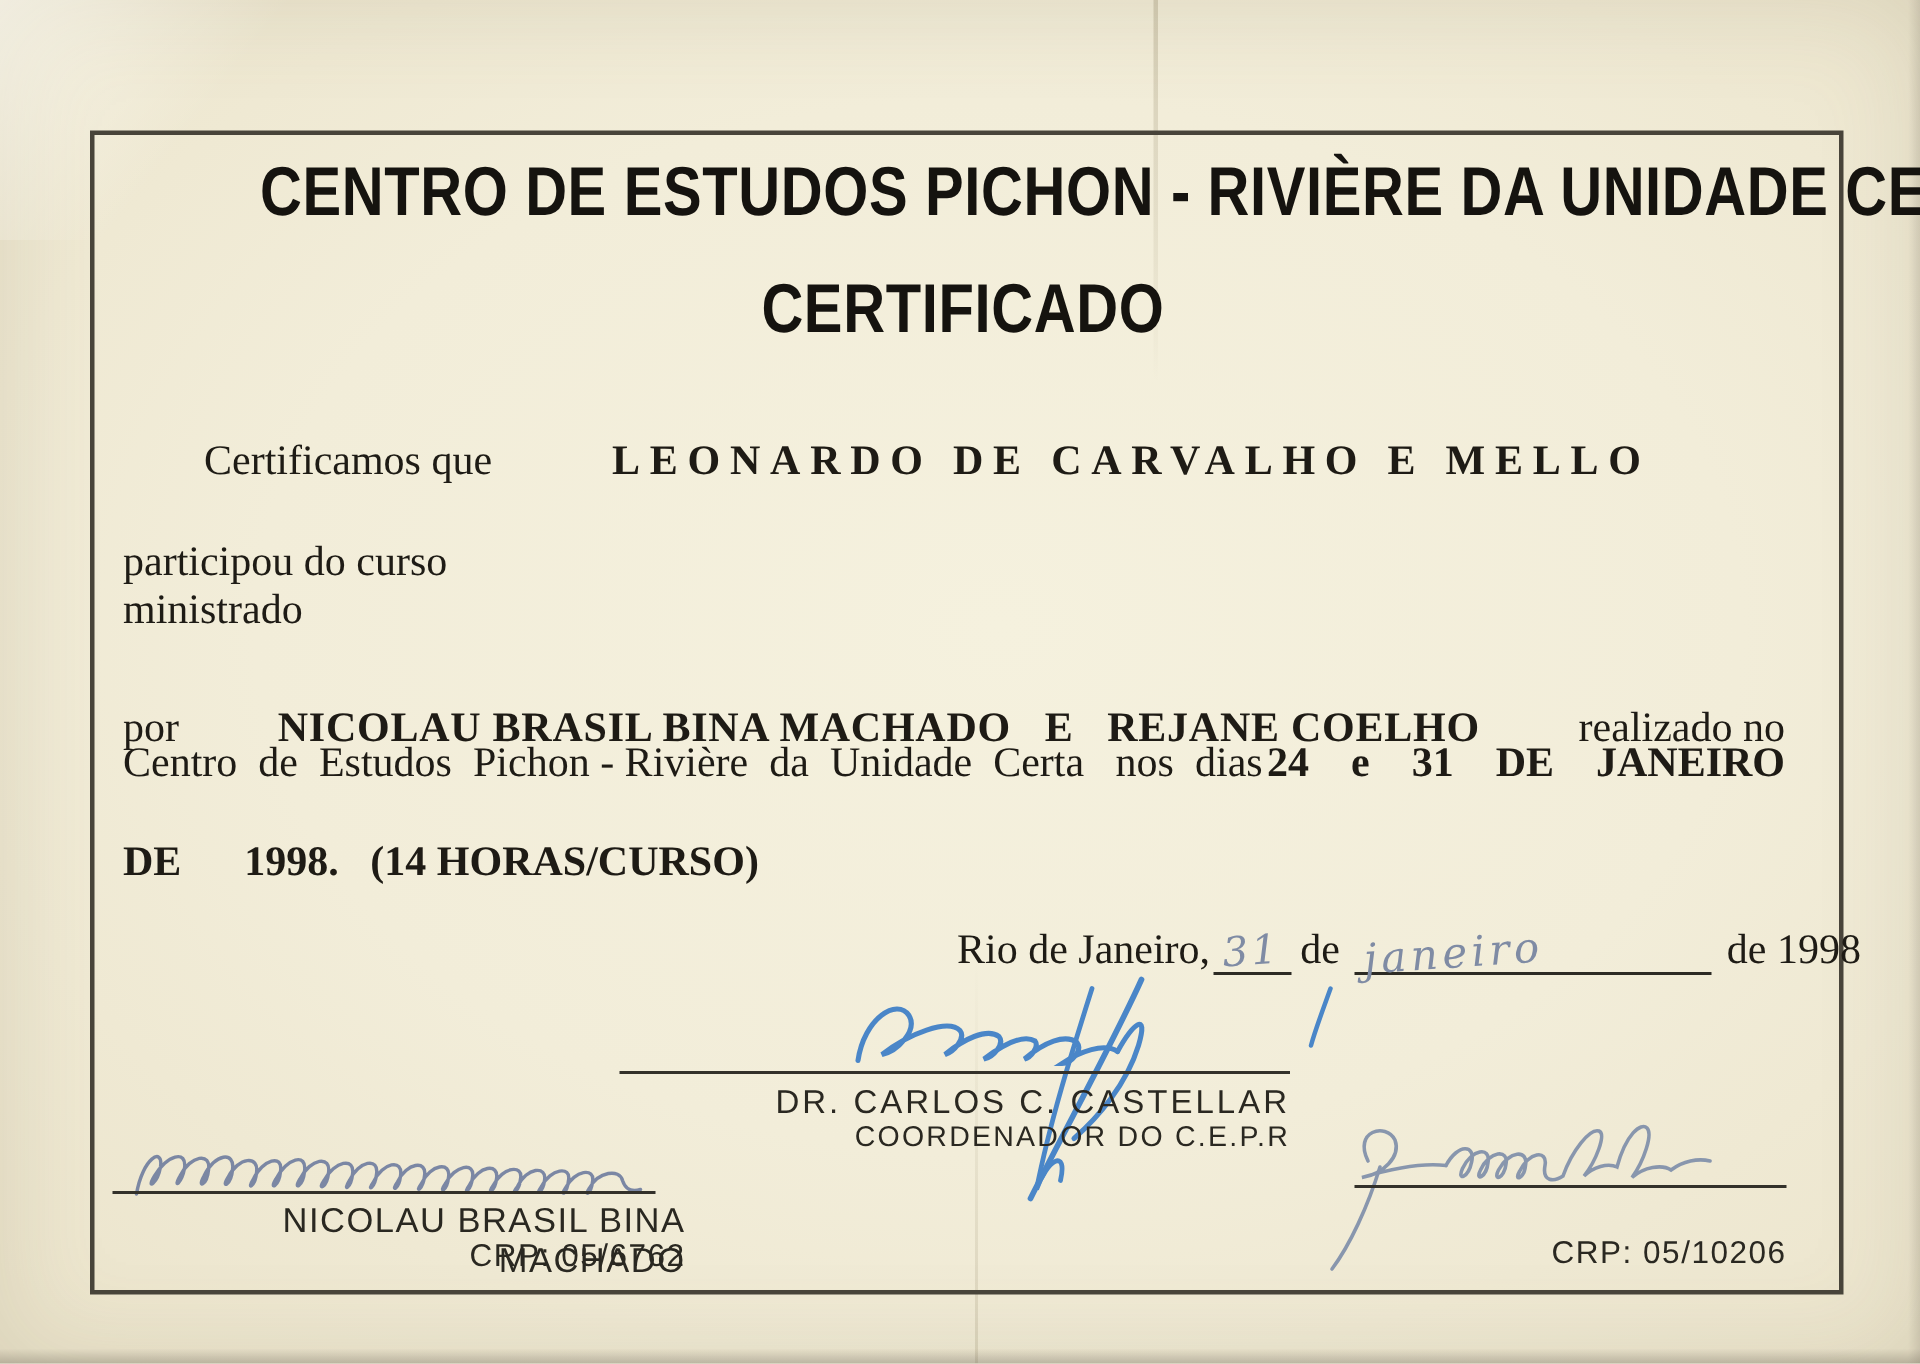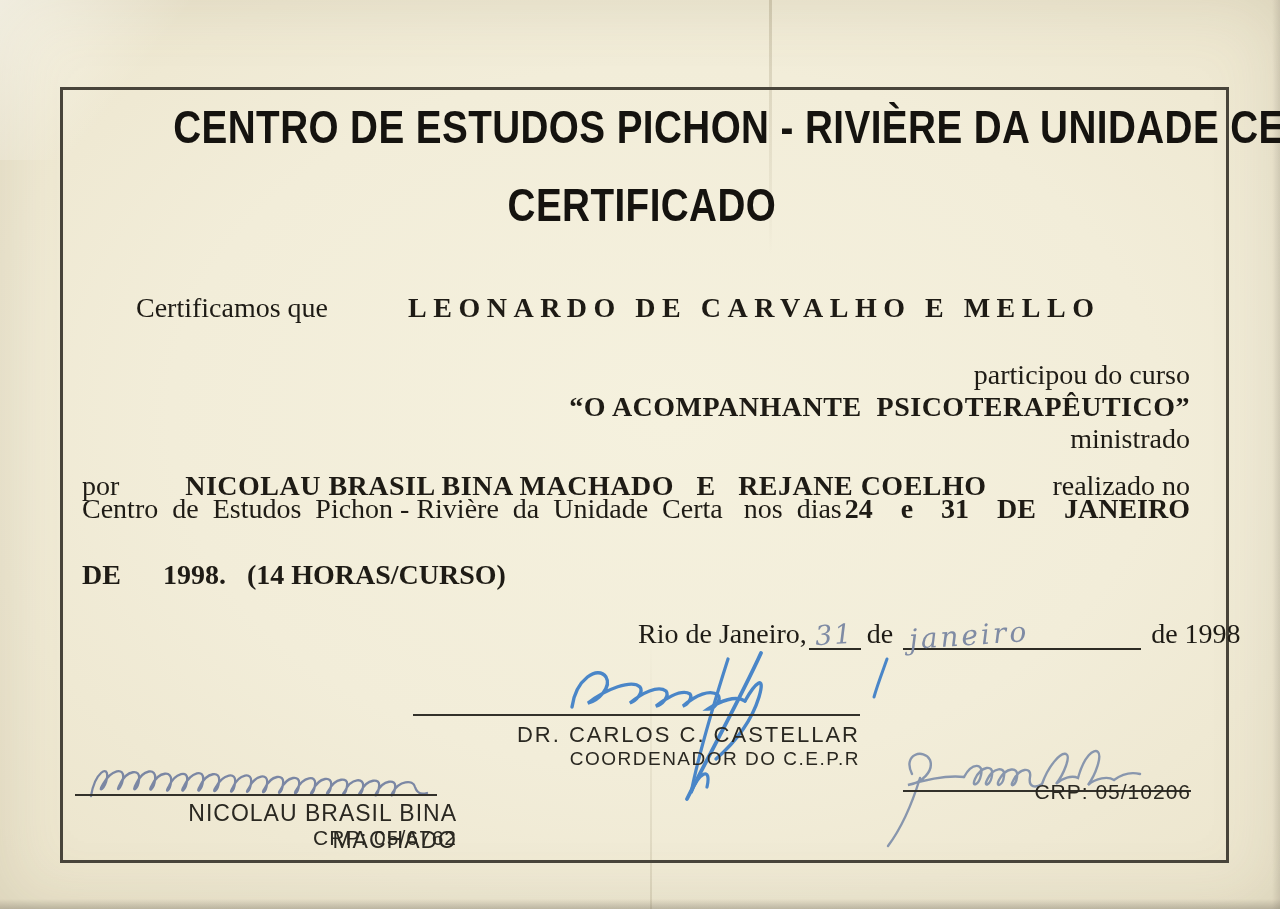--- a/index.html
+++ b/index.html
@@ -26,21 +26,21 @@
     border:3px solid #48443a;}
   
   .title-row{position:absolute;left:60px;width:1163px;text-align:center;}
   .t1{top:100px;}
   .t2{top:178px;}
   .title-text{display:inline-block;transform:scaleX(.84);transform-origin:center;
     font-family:"Liberation Sans", sans-serif;font-weight:700;font-size:46px;
     letter-spacing:.5px;color:#15130f;white-space:pre;}
   
   .bline{position:absolute;left:82px;width:1108px;font-size:28px;display:flex;
-    align-items:flex-end;}
+    align-items:flex-start;}
   .l1{top:292px;}
   .l2{top:359px;justify-content:space-between;flex-direction:column;}
   .l3{top:426px;justify-content:space-between;margin-top:44px;}
   .l4{top:493px;justify-content:space-between;}
   .l5{top:559px;}
   .serif-b{font-weight:700;}
   .recipient{font-weight:700;letter-spacing:6.5px;margin-left:80px;}
   .indent1{margin-left:54px;}
   .course{font-weight:700;letter-spacing:.5px;}
   .instructors{font-weight:700;letter-spacing:.5px;}
@@ -57,21 +57,21 @@
   .hand-month{font-size:28px;bottom:-4px;letter-spacing:3px;}
   
   .sigline{position:absolute;height:2px;background:#33312a;}
   .sig-label{position:absolute;text-align:right;
     font-family:"Liberation Sans", sans-serif;color:#2a2821;}
   .c-name{left:413px;width:447px;top:722px;font-size:22px;letter-spacing:2px;}
   .c-role{left:413px;width:447px;top:748px;font-size:19px;letter-spacing:1.5px;}
   .ln-name{left:65px;width:392px;top:800px;font-size:23px;letter-spacing:1px;}
   .ln-crp{left:65px;width:392px;top:826px;font-size:21px;letter-spacing:1px;}
   .rn-name{left:903px;width:288px;top:800px;font-size:22px;letter-spacing:1.5px;}
-  .rn-crp{left:903px;width:288px;top:780px;font-size:21px;letter-spacing:1px;}
+  .rn-crp{left:903px;width:288px;top:824px;font-size:21px;letter-spacing:1px;}
   .ink{position:absolute;}
 </style>
 </head>
 <body>
 
 <div class="stage">
 
   <div class="fold-tl"></div>
   <div class="crease-v1"></div>
   <div class="crease-v2"></div>
@@ -87,21 +87,20 @@
     <span class="title-text">CERTIFICADO</span>
   </div>
 
   <div class="bline l1">
     <span class="indent1 pre">Certificamos que</span>
     <span class="recipient pre">LEONARDO DE CARVALHO E MELLO</span>
   </div>
 
   <div class="bline l2">
     <span class="pre">participou do curso</span>
-    <span class="course pre">“O ACOMPANHANTE  PSICOTERAPÊUTICO”</span>
     <span class="pre">ministrado</span>
   </div>
 
   <div class="bline l3">
     <span class="pre">por</span>
     <span class="instructors pre">NICOLAU BRASIL BINA MACHADO   E   REJANE COELHO</span>
     <span class="pre">realizado no</span>
   </div>
 
   <div class="bline l4">

